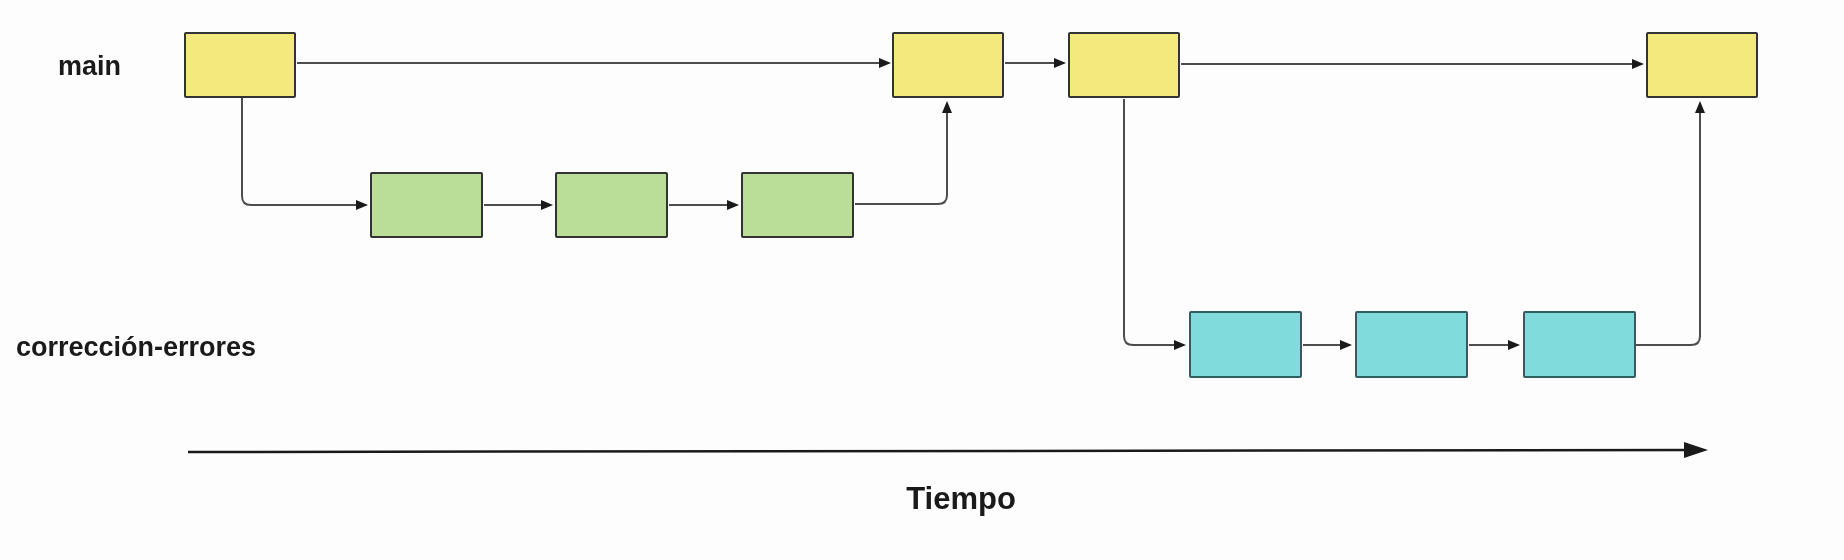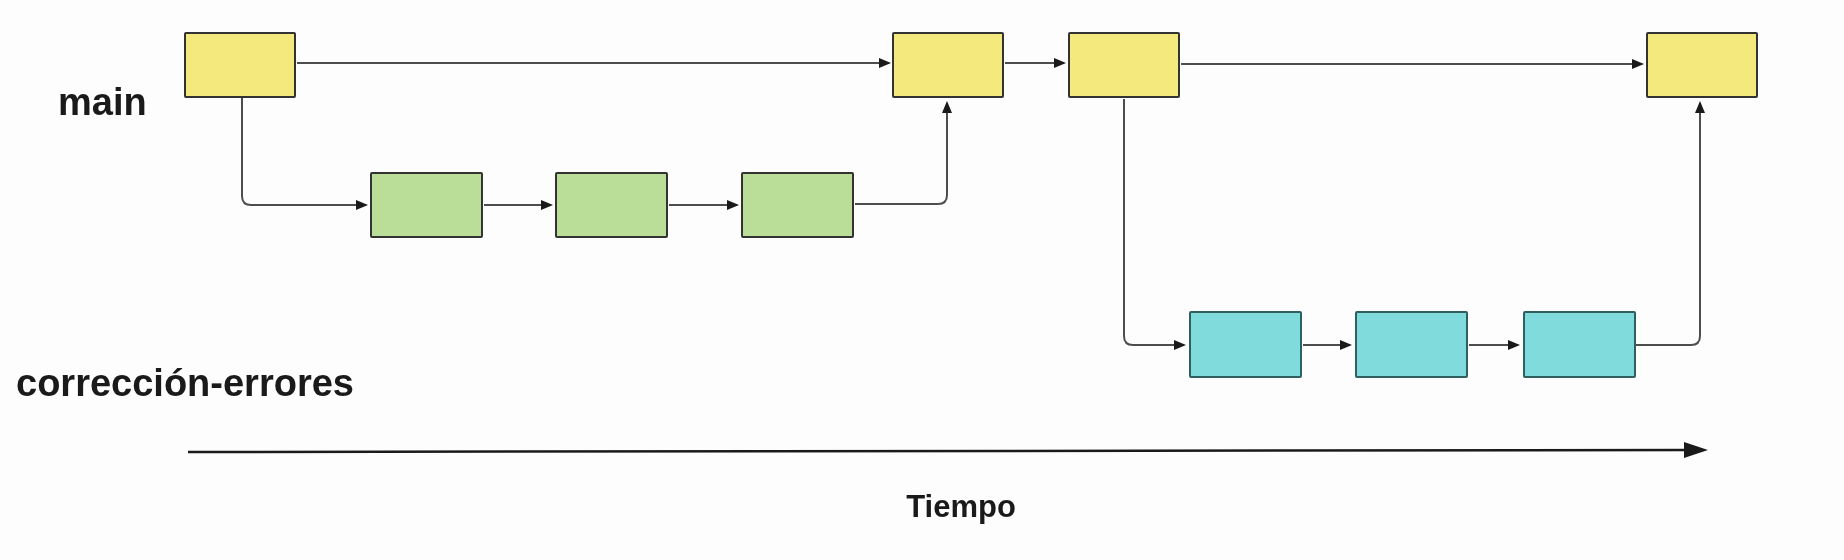--- a/index.html
+++ b/index.html
@@ -24,36 +24,34 @@
     width: 112px; height: 66px;
     border: 2px solid #333;
     border-radius: 2px;
     background: #eee;
   }
   .commit-box.w113 { width: 113px; }
   .commit-box.h67  { height: 67px; }
   .branch-label {
     position: absolute;
     font-weight: bold;
-    font-size: 38px;
+    font-size: 27px;
     line-height: 34px;
     color: var(--label, #1A1A1A);
     white-space: nowrap;
-    margin-top: 36px;
   }
   .axis-label {
     position: absolute;
     left: 861px; top: 482px; width: 200px;
     text-align: center;
     font-weight: bold;
     font-size: 31px;
     line-height: 34px;
     color: var(--label, #1A1A1A);
     white-space: nowrap;
-    margin-top: 8px;
   }
   .edge { stroke: var(--edge, #4D4D4D); stroke-width: 2; fill: none; }
   .axis { stroke: var(--label, #1A1A1A); stroke-width: 2.5; fill: none; }
 </style>
 </head>
 <body>
 
 <div class="stage" style="--edge: #4D4D4D; --label: #1A1A1A; --bg: #FDFDFD;">
 
   <svg class="edge-layer" viewBox="0 0 1844 560">

